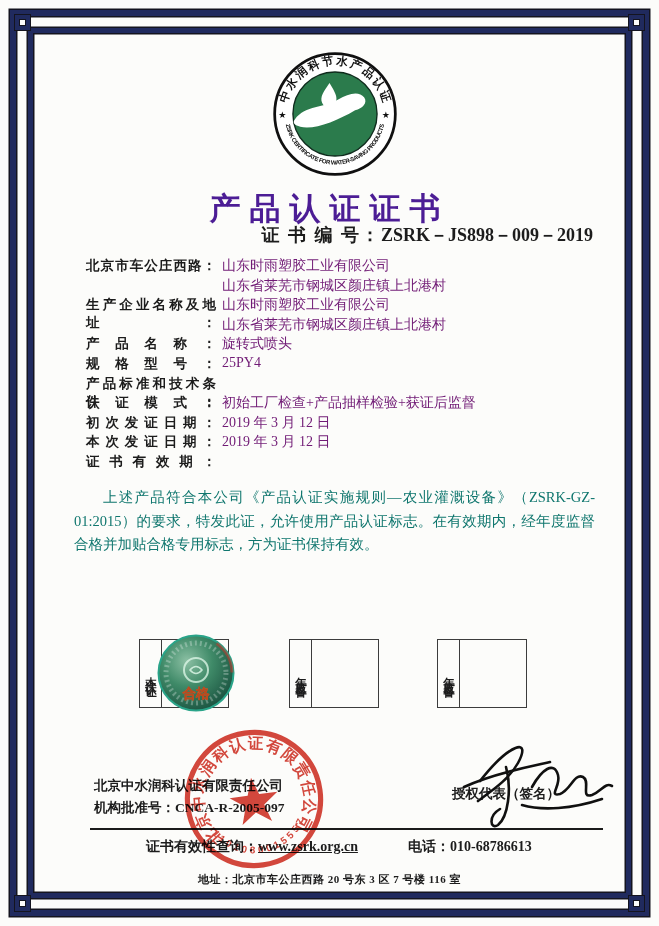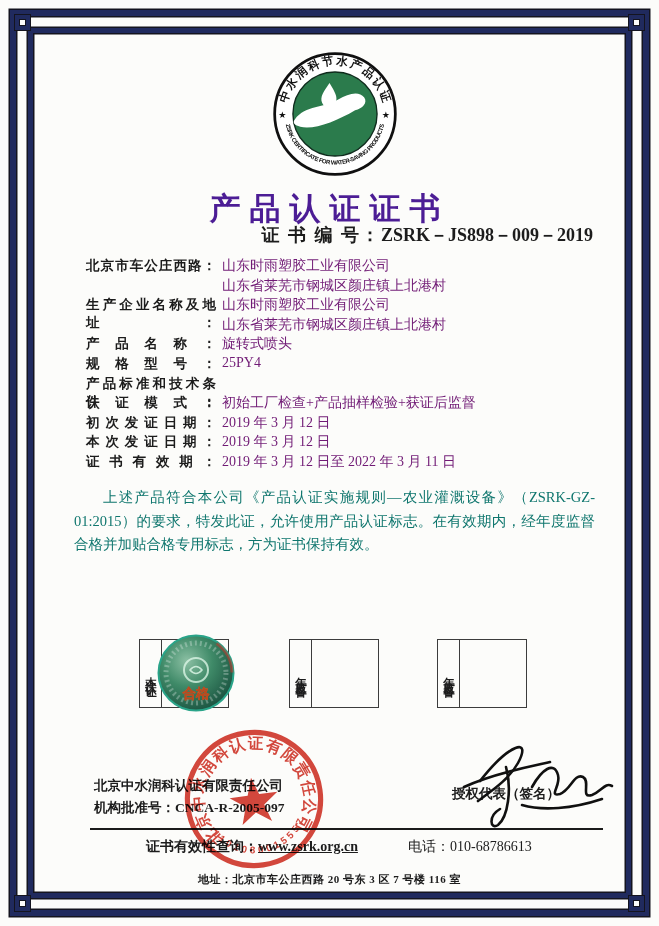--- a/index.html
+++ b/index.html
@@ -53,21 +53,21 @@
 
   .foot-company { position:absolute; left:94px; top:777px; font-size:13.5px; font-weight:bold; }
   .foot-approval { position:absolute; left:94px; top:799px; font-size:13.5px; font-weight:bold; }
   .signer-label { position:absolute; left:452px; top:785px; font-size:13.5px; font-weight:bold; }
   .signature { position:absolute; left:452px; top:733px; width:170px; height:100px; z-index:5; }
 
   .divider { position:absolute; left:90px; right:56px; top:828px; border-top:2px solid #1b1b1b; }
 
   .foot-query { position:absolute; left:146px; top:838px; font-size:14px; font-weight:bold; }
   .foot-query .site { text-decoration:underline; }
-  .foot-phone { position:absolute; left:408px; top:838px; font-size:14px; font-weight:normal; }
+  .foot-phone { position:absolute; left:408px; top:838px; font-size:14px; font-weight:bold; }
   .foot-address { position:absolute; left:0; width:100%; top:872px; text-align:center;
                   font-size:11px; font-weight:bold; letter-spacing:.5px;font-family:Liberation Serif, serif; }
 </style>
 </head>
 <body>
 
 <div id="page">
 
   <div class="frame outer"></div>
   <div class="frame inner"></div>
@@ -133,21 +133,20 @@
     <div class="frow">
         <span class="flabel">初次发证日期：</span>
         <span class="fvalue">2019 年 3 月 12 日</span>
       </div>
     <div class="frow">
         <span class="flabel">本次发证日期：</span>
         <span class="fvalue">2019 年 3 月 12 日</span>
       </div>
     <div class="frow">
         <span class="flabel">证书有效期：</span>
-        <span class="fvalue">2019 年 3 月 12 日至 2022 年 3 月 11 日</span>
       </div>
   </div>
 
   <div class="statement">上述产品符合本公司《产品认证实施规则—农业灌溉设备》（ZSRK-GZ- 01:2015）的要求，特发此证，允许使用产品认证标志。在有效期内，经年度监督合格并加贴合格专用标志，方为证书保持有效。</div>
 
   <div class="vbox b1">
     <div class="side">
         <span>本次认证</span>
       </div>
   </div>

